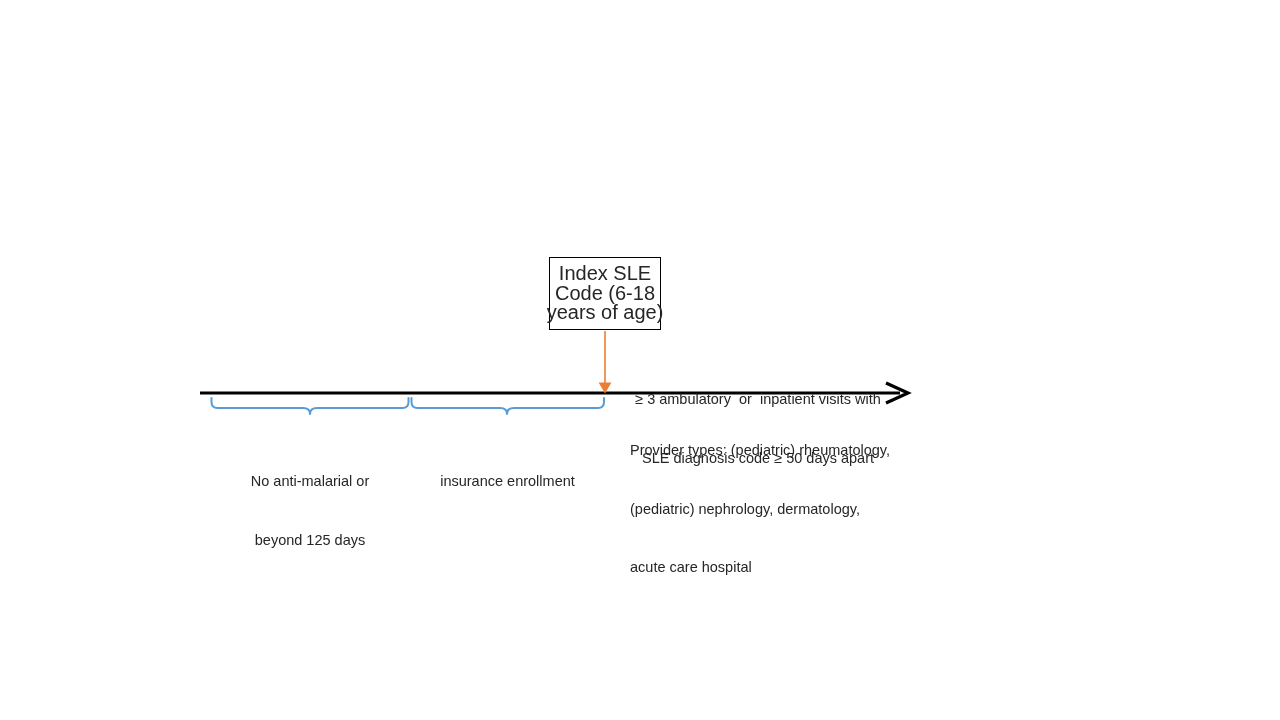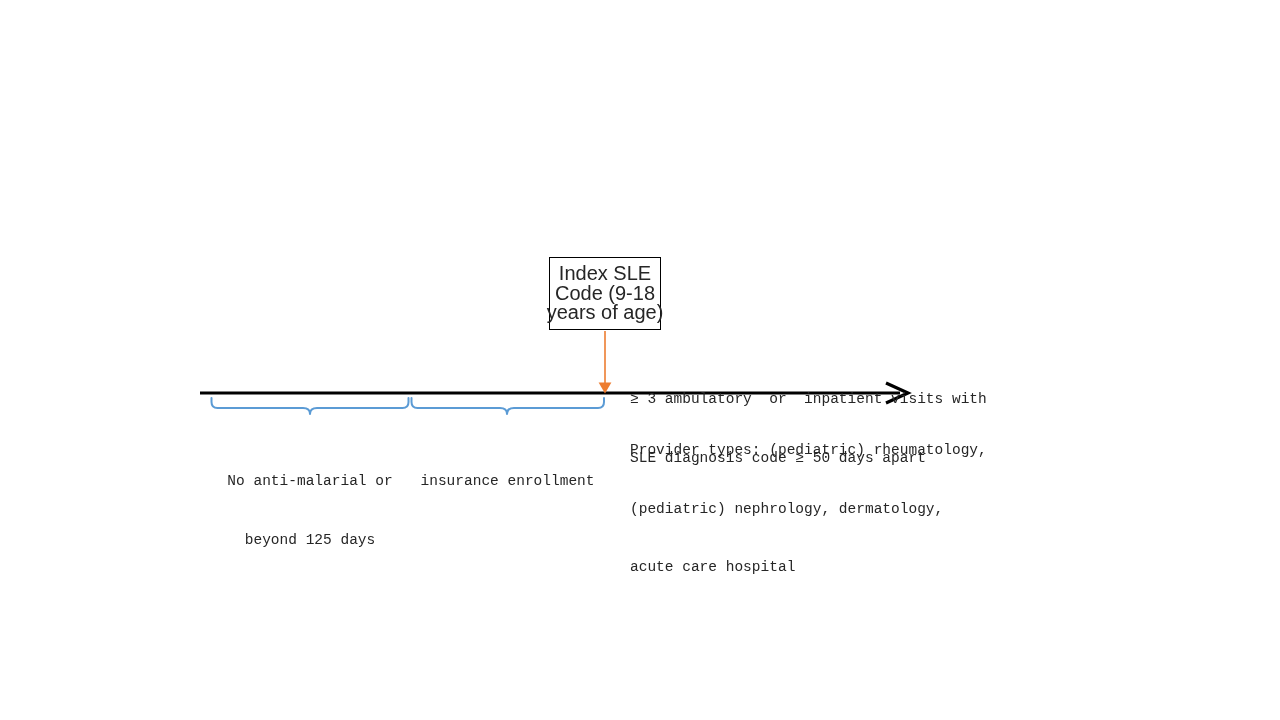--- a/index.html
+++ b/index.html
@@ -28,21 +28,21 @@
     position: absolute;
     left: 0;
     top: 0;
     width: 1280px;
     height: 720px;
     overflow: visible;
   }
 
   .txt {
     position: absolute;
-    font-family: Liberation Mono, monospace;
+    font-family: Liberation Sans, sans-serif;
     font-size: 14.5px;
     line-height: 19.5px;
     color: #262626;
     white-space: pre;
   }
 
   
   #index-event-box {
     position: absolute;
     left: 549px;
@@ -125,21 +125,21 @@
              L 500,408
              Q 507,408 507,414
              Q 507,408 514,408
              L 598,408
              Q 604,408 604,402
              L 604,398" fill="none" stroke="#5B9BD5" stroke-width="2" stroke-linecap="round" stroke-linejoin="round"></path>
   </svg>
 
   <div id="index-event-box">
     <span class="line">Index SLE</span>
-    <span class="line">Code (9-18</span>
+    <span class="line">Code (6-18</span>
     <span class="line">years of age)</span>
   </div>
 
   <div class="txt" id="visits-criteria-text">
     <span class="line">≥ 3 ambulatory  or  inpatient visits with</span>
     <span class="line">SLE diagnosis code ≥ 50 days apart</span>
   </div>
 
   <div class="txt" id="provider-types-text">
     <span class="line">Provider types: (pediatric) rheumatology,</span>

